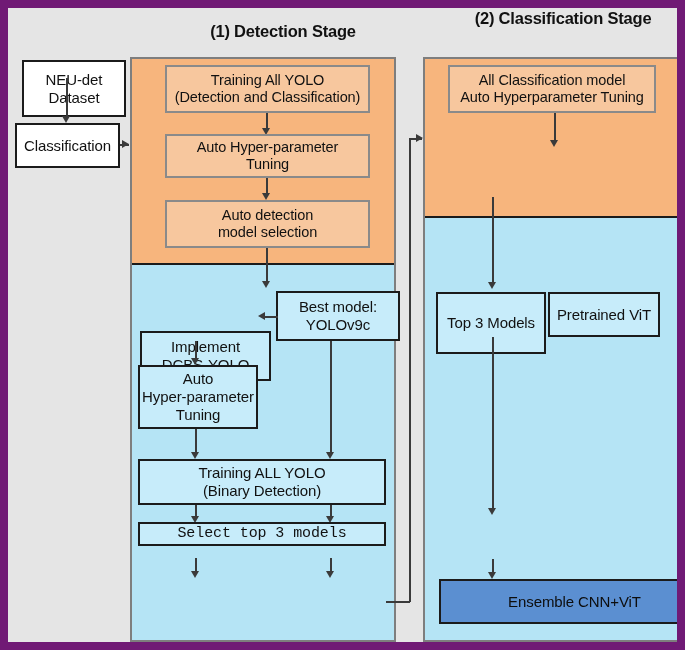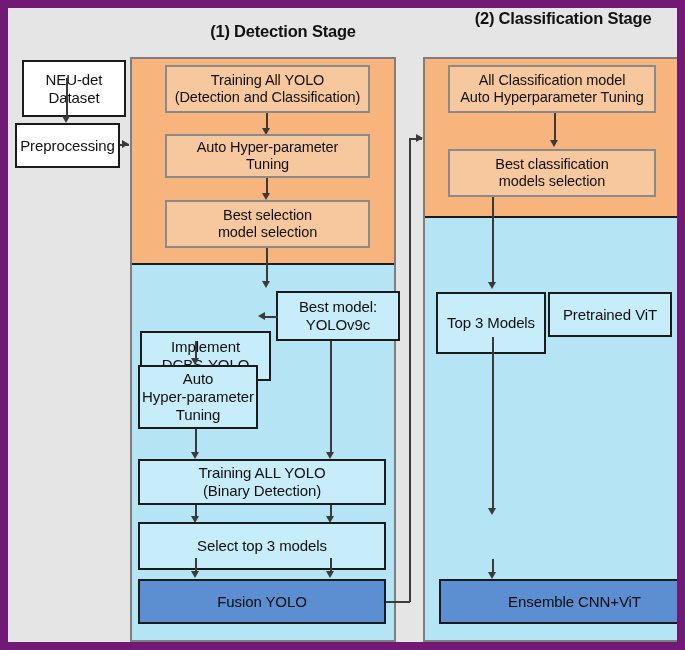--- a/index.html
+++ b/index.html
@@ -117,42 +117,42 @@
   <div class="stage-title" style="left:160px;top:14px;width:230px;">(1) Detection Stage</div>
 
   <div class="stage-title" style="left:430px;top:1px;width:250px;">(2) Classification Stage</div>
 
   <div class="node box-white" style="left:14px;top:28px;width:104px;height:57px;margin-top:24px;">NEU-det
 Dataset</div>
 
   <div class="vline" style="left:58px;top:70px;height:40px;"></div>
   <div class="arrow-down" style="left:54px;top:108px;"></div>
 
-  <div class="node box-white" style="left:7px;top:115px;width:105px;height:45px;">Preprocessing</div>
+  <div class="node box-white" style="left:7px;top:115px;width:105px;height:45px;">Classification</div>
 
   <div class="hline" style="left:112px;top:136px;width:9px;"></div>
   <div class="arrow-right" style="left:114px;top:132px;"></div>
 
   <div class="stage" style="left:122px;top:49px;width:266px;height:585px;">
     <div class="band-orange" style="height:206px;"></div>
   </div>
 
   <div class="node box-orange" style="left:157px;top:57px;width:205px;height:48px;">Training All YOLO
 (Detection and Classification)</div>
 
   <div class="vline" style="left:258px;top:105px;height:18px;"></div>
   <div class="arrow-down" style="left:254px;top:120px;"></div>
 
   <div class="node box-orange" style="left:157px;top:126px;width:205px;height:44px;">Auto Hyper-parameter
 Tuning</div>
 
   <div class="vline" style="left:258px;top:170px;height:18px;"></div>
   <div class="arrow-down" style="left:254px;top:185px;"></div>
 
-  <div class="node box-orange" style="left:157px;top:192px;width:205px;height:48px;">Best selection
+  <div class="node box-orange" style="left:157px;top:192px;width:205px;height:48px;">Auto detection
 model selection</div>
 
   <div class="vline" style="left:258px;top:240px;height:36px;"></div>
   <div class="arrow-down" style="left:254px;top:273px;"></div>
 
   <div class="node box-blue" style="left:132px;top:283px;width:131px;height:50px;margin-top:40px;">Implement
 DCBS-YOLO</div>
 
   <div class="node box-blue" style="left:268px;top:283px;width:124px;height:50px;">Best model:
 YOLOv9c</div>
@@ -174,55 +174,52 @@
   <div class="arrow-down" style="left:318px;top:444px;"></div>
 
   <div class="node box-blue" style="left:130px;top:451px;width:248px;height:46px;">Training ALL YOLO
 (Binary Detection)</div>
 
   <div class="vline" style="left:187px;top:497px;height:14px;"></div>
   <div class="arrow-down" style="left:183px;top:508px;"></div>
   <div class="vline" style="left:322px;top:497px;height:14px;"></div>
   <div class="arrow-down" style="left:318px;top:508px;"></div>
 
-  <div class="node box-blue" style="left:130px;top:514px;width:248px;height:48px;">Select top 3 models</div>
+  <div class="node box-blue" style="left:130px;top:514px;width:248px;height:24px;font-family:Liberation Mono, monospace;">Select top 3 models</div>
 
   <div class="vline" style="left:187px;top:550px;height:16px;"></div>
   <div class="arrow-down" style="left:183px;top:563px;"></div>
   <div class="vline" style="left:322px;top:550px;height:16px;"></div>
   <div class="arrow-down" style="left:318px;top:563px;"></div>
 
-  <div class="node box-darkblue" style="left:130px;top:571px;width:248px;height:45px;">Fusion YOLO</div>
 
   <div class="hline" style="left:378px;top:593px;width:24px;"></div>
   <div class="vline" style="left:401px;top:130px;height:464px;"></div>
   <div class="hline" style="left:401px;top:130px;width:13px;"></div>
   <div class="arrow-right" style="left:408px;top:126px;"></div>
 
   <div class="stage" style="left:415px;top:49px;width:256px;height:585px;">
     <div class="band-orange" style="height:159px;"></div>
   </div>
 
   <div class="node box-orange" style="left:440px;top:57px;width:208px;height:48px;">All Classification model
 Auto Hyperparameter Tuning</div>
 
   <div class="vline" style="left:546px;top:105px;height:30px;"></div>
   <div class="arrow-down" style="left:542px;top:132px;"></div>
 
-  <div class="node box-orange" style="left:440px;top:141px;width:208px;height:48px;">Best classification
-models selection</div>
 
   <div class="vline" style="left:484px;top:189px;height:88px;"></div>
   <div class="arrow-down" style="left:480px;top:274px;"></div>
 
   <div class="node box-blue" style="left:428px;top:284px;width:110px;height:62px;">Top 3 Models</div>
 
   <div class="plus-sign" style="left:538px;top:292px;width:24px;height:30px;">+</div>
 
-  <div class="node box-blue" style="left:540px;top:284px;width:124px;height:45px;">Pretrained ViT</div>
+  <div class="node box-blue" style="left:540px;top:284px;width:112px;height:45px;">Pretrained ViT</div>
 
   <div class="vline" style="left:484px;top:329px;height:174px;"></div>
   <div class="arrow-down" style="left:480px;top:500px;"></div>
 
 
   <div class="vline" style="left:484px;top:551px;height:16px;"></div>
   <div class="arrow-down" style="left:480px;top:564px;"></div>
 
   <div class="node box-darkblue" style="left:431px;top:571px;width:240px;height:45px;padding-left:31px;">Ensemble CNN+ViT</div>
 

